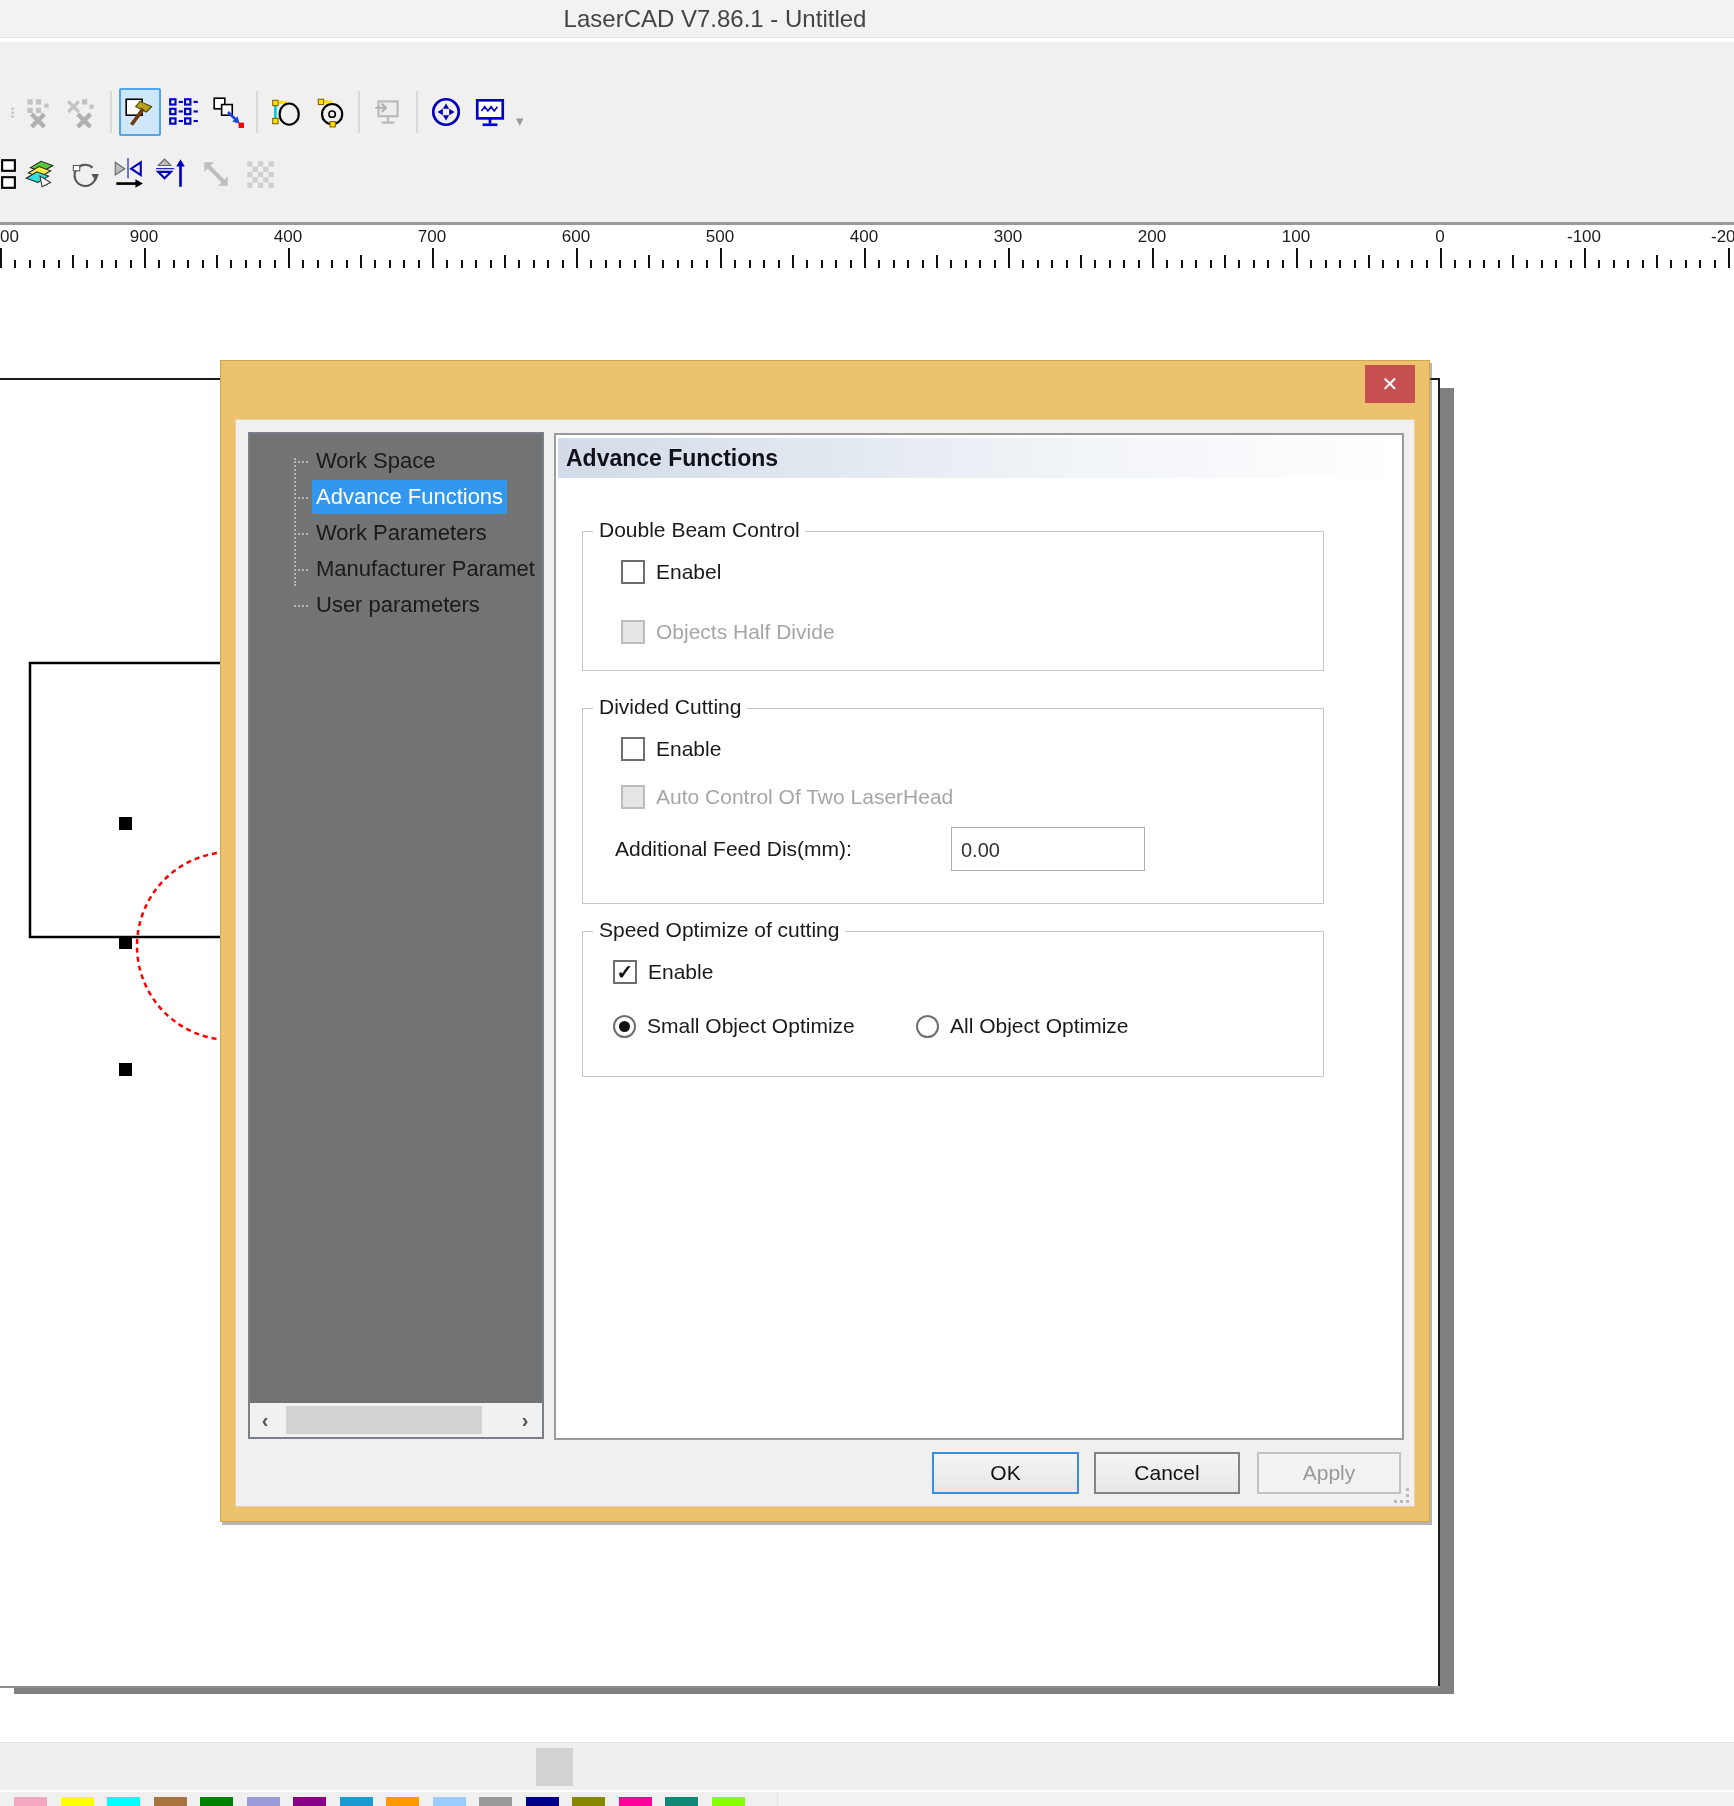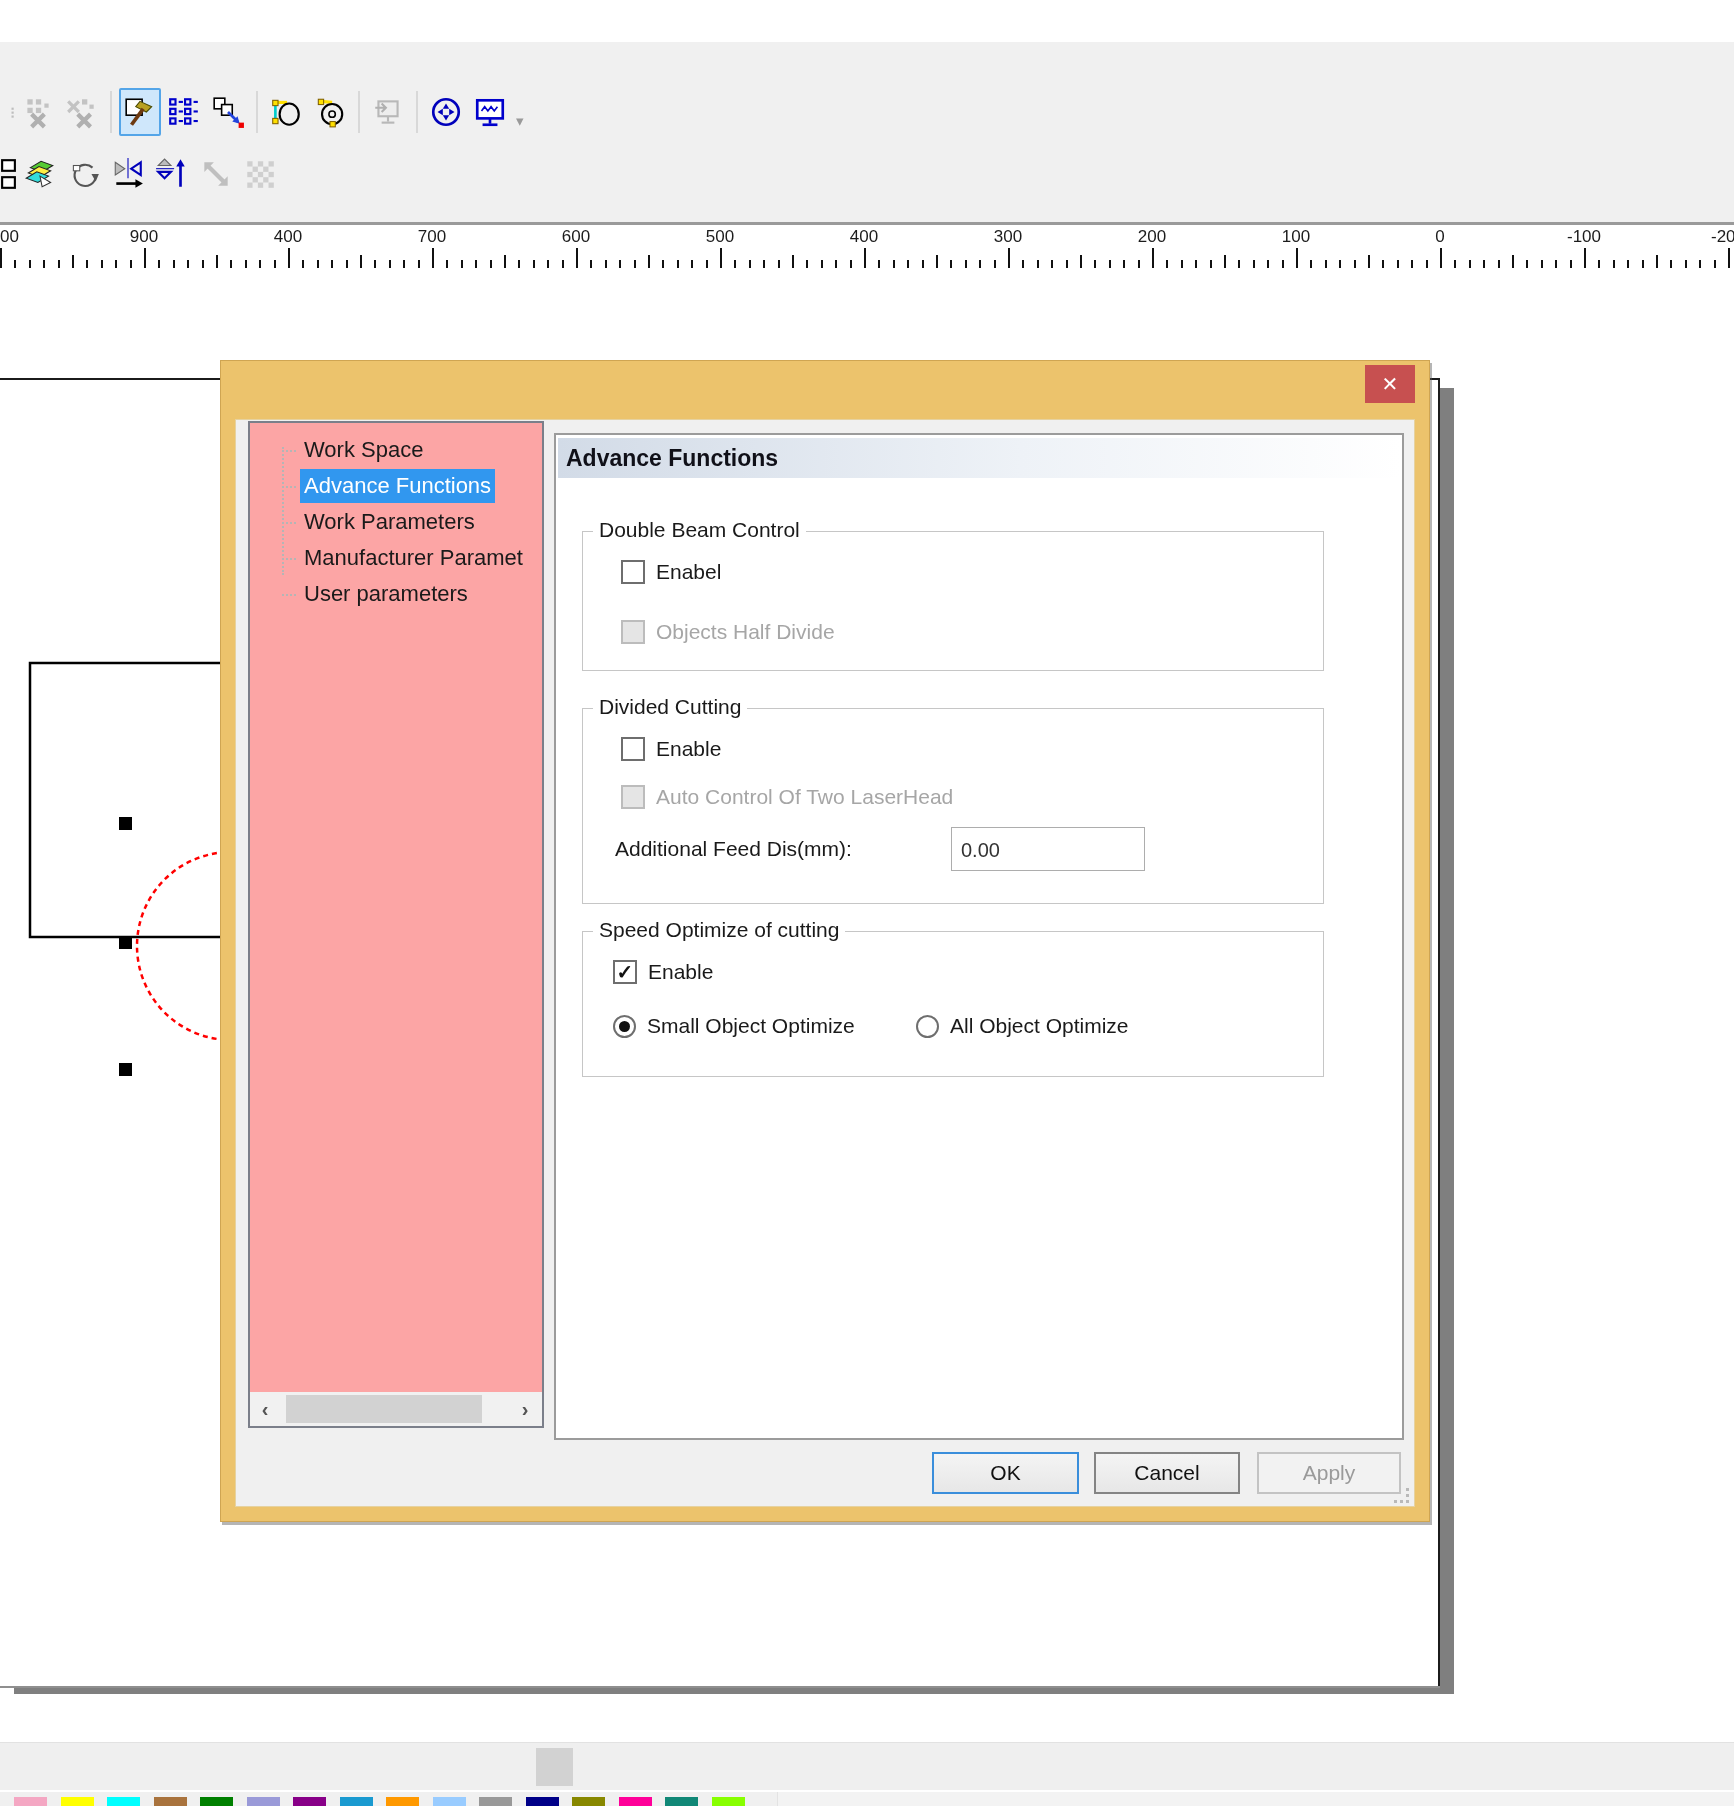--- a/index.html
+++ b/index.html
@@ -39,22 +39,22 @@
 
   
   .dialog { position:absolute; left:220px; top:360px; width:1210px; height:1162px;
     background:#ecc36c; border:1px solid #cfa552; box-shadow:2px 3px 0 rgba(90,90,90,.45); }
   .dtitle { position:absolute; left:0; top:8px; width:100%; text-align:center; font-size:25px; color:#333; }
   .dclose { position:absolute; right:14px; top:4px; width:50px; height:38px; background:#c75050;
     color:#fff; font-size:20px; display:flex; align-items:center; justify-content:center; }
   .dclient { position:absolute; left:14px; top:58px; right:14px; bottom:14px; background:#f0f0f0; border:1px solid #e6d2a0; }
 
   
-  .treepanel { position:absolute; left:12px; top:1px; width:296px; height:1007px;
-    background:#fca5a5; border:2px solid #7b7f8a; }
+  .treepanel { position:absolute; left:12px; top:12px; width:296px; height:1007px;
+    background:#737373; border:2px solid #7b7f8a;padding-left:12px; }
   .treeitems { position:relative; padding-top:10px; }
   .treeguide { position:absolute; left:32px; top:24px; width:1px; height:128px; border-left:2px dotted #b5b5b5; }
   .titem { position:relative; height:36px; line-height:34px; font-size:22px; color:#1a1a1a;
     padding-left:50px; white-space:nowrap; overflow:hidden; }
   .titem::before { content:""; position:absolute; left:32px; top:17px; width:14px; border-top:2px dotted #b5b5b5; }
   .titem .lab { display:inline-block; padding:0 4px; }
   .titem.sel .lab { background:#3197ef; color:#fff; }
   .treescroll { position:absolute; left:0; bottom:0; width:100%; height:34px; background:#f1f1f1;
     display:flex; align-items:center; }
   .tarrow { width:30px; text-align:center; color:#555; font-size:20px; font-weight:bold; }
@@ -104,20 +104,23 @@
   .hthumb { position:absolute; top:5px; height:38px; background:#d2d2d2; }
   .palettebar { position:absolute; left:0; top:1792px; width:1734px; height:14px; background:#f3f3f3; }
   .paletteinner { position:absolute; left:0; top:0; width:778px; height:14px; background:#f0f0f0; border-right:1px solid #e3e3e3; }
   .swatch { position:absolute; top:5px; width:33px; height:20px; }
 </style>
 </head>
 <body>
 
 <div class="app">
 
+  <div class="titlebar">
+    <div class="wtitle">LaserCAD V7.86.1 - Untitled</div>
+  </div>
 
   <div class="toolbararea">
     <div class="tbrow tbrow1">
       <div class="tbtn" style="width:14px;overflow:hidden">
         <svg viewBox="0 0 32 32">
             <g fill="#bdbdbd">
               <rect x="24" y="6" width="5" height="5"></rect>
               <rect x="24" y="15" width="5" height="5"></rect>
               <rect x="24" y="24" width="5" height="5"></rect>
             </g>

